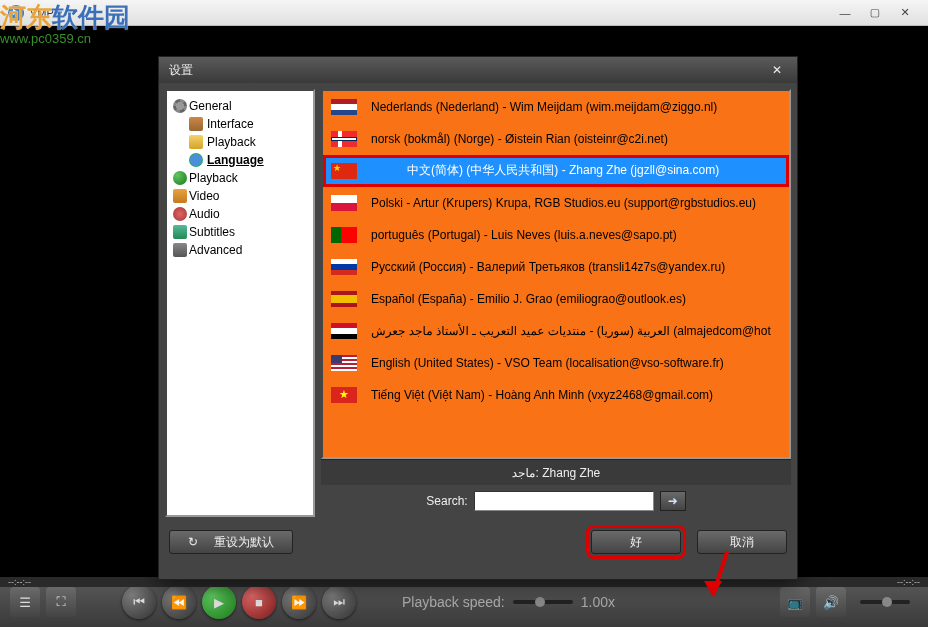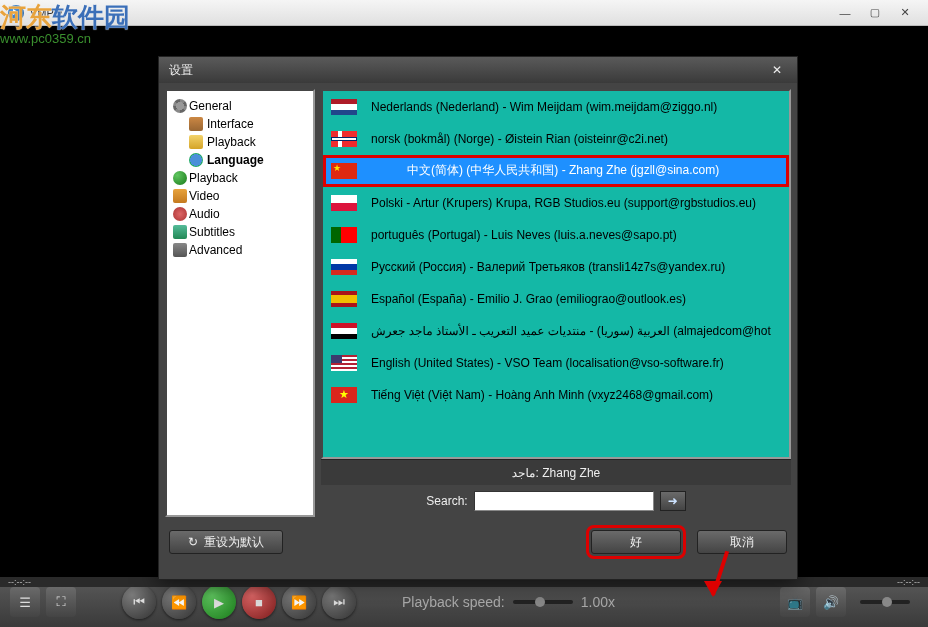--- a/index.html
+++ b/index.html
@@ -28,23 +28,23 @@
 .right-controls { margin-left: auto; display: flex; align-items: center; }
 .dialog { position: absolute; top: 56px; left: 158px; width: 640px; height: 524px; background: #444; border: 1px solid #222; box-shadow: 0 4px 20px rgba(0,0,0,.6); z-index: 10; }
 .dlg-title { height: 26px; background: linear-gradient(#5a5a5a,#3a3a3a); color: #eee; font-size: 12px; display: flex; align-items: center; padding: 0 10px; }
 .dlg-close { margin-left: auto; width: 20px; text-align: center; cursor: pointer; }
 .dlg-body { display: flex; height: 440px; }
 .dlg-side { width: 150px; background: #fff; border: 2px inset #999; margin: 6px 3px 6px 6px; padding: 6px 4px; }
 .side-item { font-size: 12px; color: #000; padding: 2px 0 2px 18px; cursor: pointer; position: relative; }
 .side-item.sub { padding-left: 36px; }
 .side-item .ic { position: absolute; left: 2px; top: 2px; width: 14px; height: 14px; }
 .side-item.sub .ic { left: 18px; }
-.side-item.active { font-weight: bold; }
+.side-item.active { text-decoration: underline; font-weight: bold; }
 .lang-panel { flex: 1; margin: 6px 6px 6px 3px; display: flex; flex-direction: column; }
-.lang-list { flex: 1; background: #14b8a6; border: 2px inset #999; overflow-y: auto; }
+.lang-list { flex: 1; background: #f97316; border: 2px inset #999; overflow-y: auto; }
 .lang-row { display: flex; align-items: center; height: 32px; padding: 0 8px; font-size: 12px; color: #000; border-bottom: 1px solid transparent; cursor: pointer; }
 .lang-row.selected { background: #1e90ff; color: #fff; gap: 36px; }
 .lang-row.hl { outline: 3px solid #d00; outline-offset: -3px; }
 .flag { width: 26px; height: 16px; margin-right: 14px; background: #ccc; flex-shrink: 0; }
 .translator-bar { height: 26px; background: #3a3a3a; color: #eee; font-size: 12px; display: flex; align-items: center; justify-content: center; border-top: 1px solid #222; }
 .search-row { height: 32px; display: flex; align-items: center; justify-content: center; color: #eee; font-size: 12px; }
 .search-row input { width: 180px; height: 20px; background: #fff; border: 1px inset #888; margin: 0 6px; font-size: 12px; padding: 0 4px; }
 .search-btn { width: 26px; height: 20px; background: linear-gradient(#6a6a6a,#444); border: 1px solid #222; color: #cde3ff; display: flex; align-items: center; justify-content: center; font-size: 12px; }
 .dlg-foot { height: 38px; display: flex; align-items: center; padding: 0 10px; }
 .dbtn { height: 24px; min-width: 90px; padding: 0 18px; background: linear-gradient(#6a6a6a,#444); border: 1px solid #222; color: #eee; font-size: 12px; border-radius: 3px; display: flex; align-items: center; justify-content: center; cursor: pointer; }
@@ -192,21 +192,21 @@
         </div>
       <div class="translator-bar">ماجد: Zhang Zhe</div>
       <div class="search-row">
         <span>Search:</span>
         <input type="text" style="">
         <span class="search-btn">➜</span>
       </div>
     </div>
   </div>
   <div class="dlg-foot">
-    <div class="dbtn">↻ <span style="margin-left:6px">重设为默认</span></div>
+    <div class="dbtn">↻ <span style="margin-left:16px">重设为默认</span></div>
     <div class="dbtn ok">好</div>
     <div class="dbtn cancel">取消</div>
   </div>
   <div class="arrow">
     <div class="arrow-line"></div>
       <div class="arrow-head"></div>
   </div>
 </div>
 
 </body></html>

